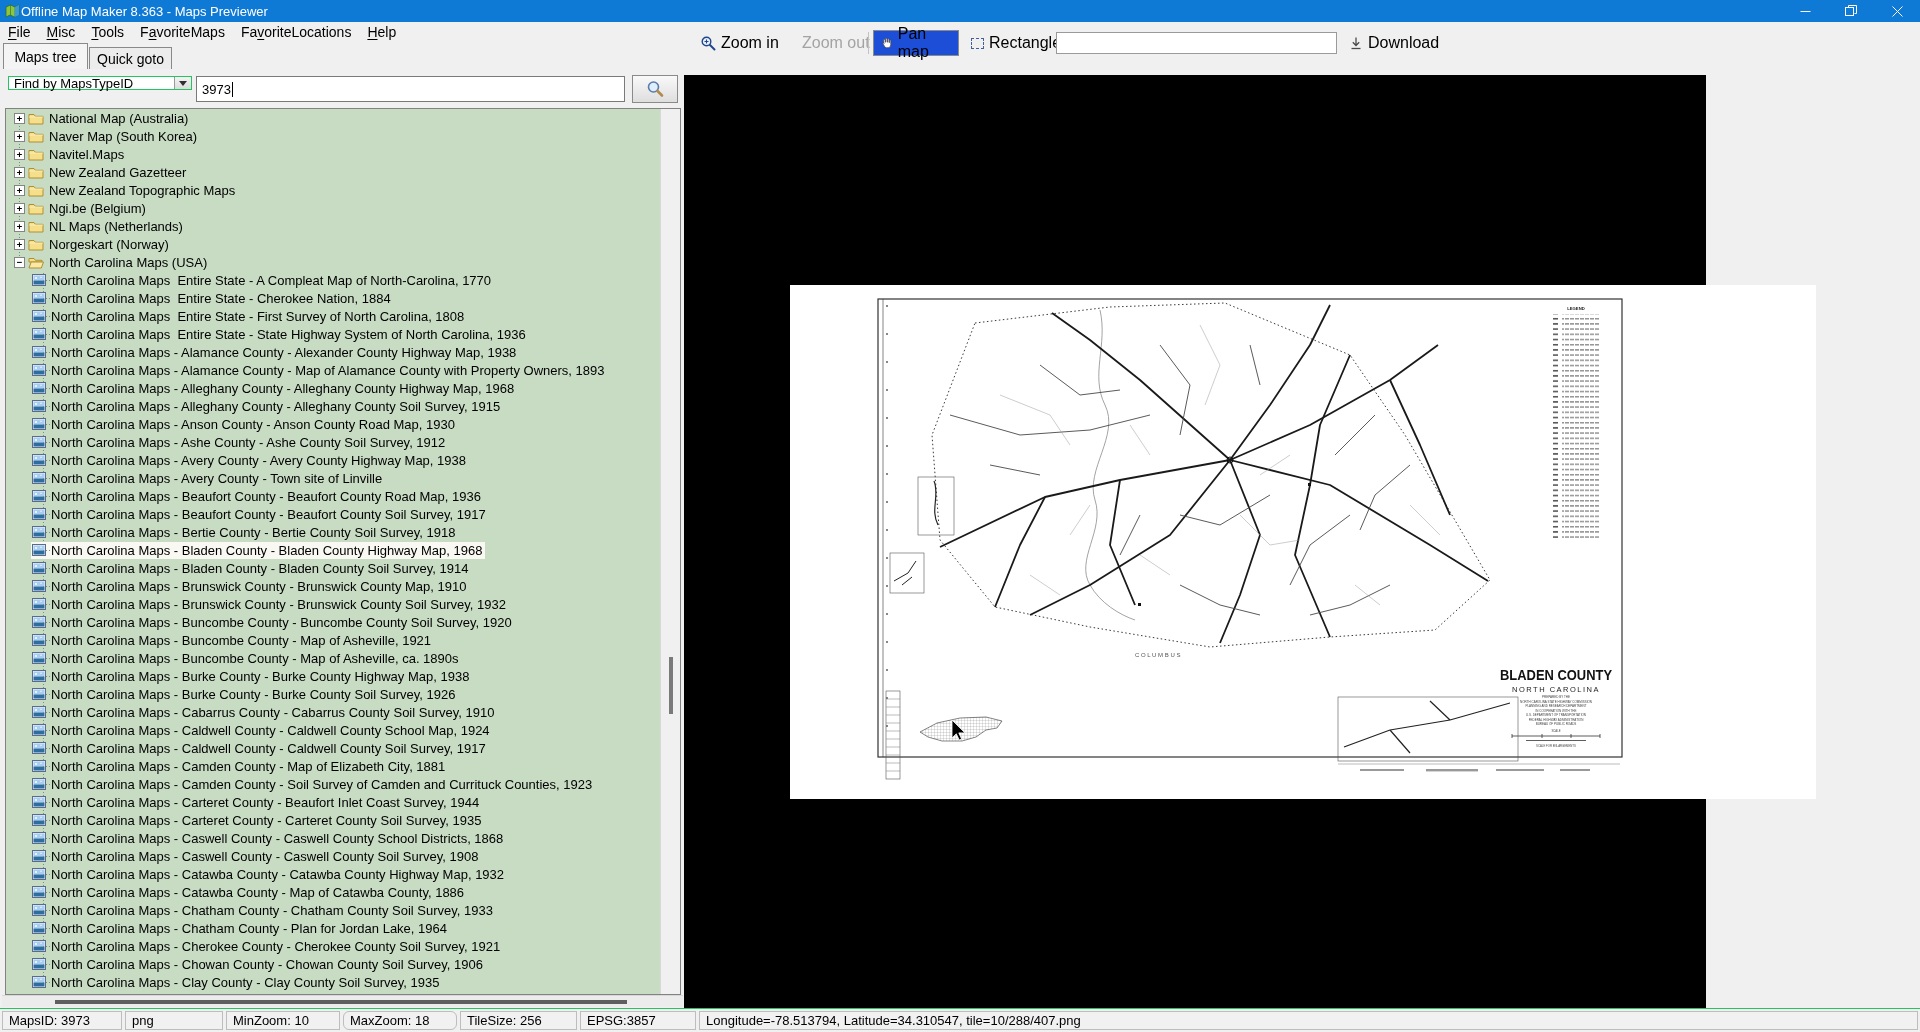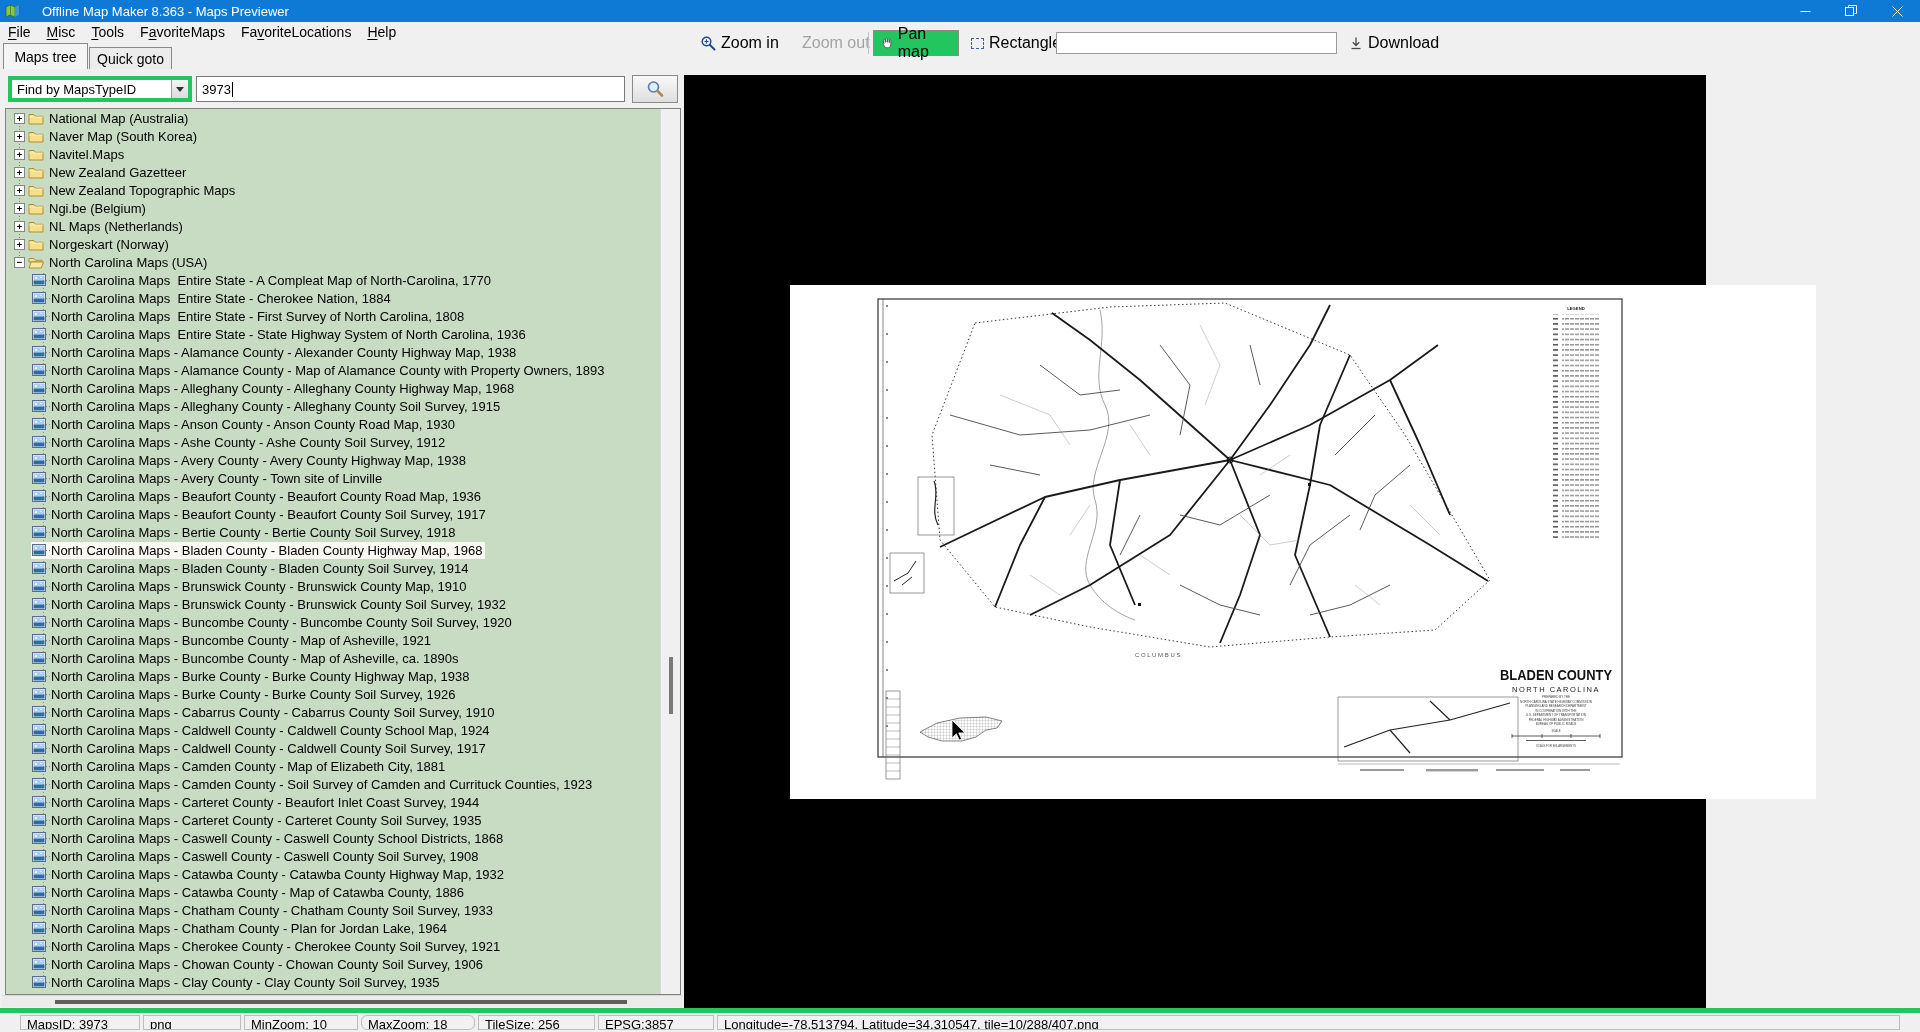--- a/index.html
+++ b/index.html
@@ -2,36 +2,36 @@
 <html><head>
 <meta charset="utf-8">
 <style>
   * { margin:0; padding:0; box-sizing:border-box; }
   html,body { width:1920px; height:1032px; background:#f0f0f0; font-family:"Liberation Sans", sans-serif; overflow:hidden; }
   #app { position:relative; width:1920px; height:1032px; background:#f0f0f0; }
 
   
   .titlebar { position:absolute; left:0; top:0; width:1920px; height:22px; background:#0f7ad5; color:#fff; display:flex; align-items:center; }
   .titlebar .appicon { margin-left:5px; width:15px; height:15px; }
-  .titlebar .title { margin-left:22px; font-size:13px; }
+  .titlebar .title { margin-left:1px; font-size:13px; }
   .winbtns { position:absolute; right:0; top:0; height:22px; display:flex; }
   .winbtn { width:46px; height:22px; display:flex; align-items:center; justify-content:center; color:#fff; font-size:14px; }
 
   
   .menubar { position:absolute; left:0; top:22px; width:1920px; height:20px; background:#f0f0f0; display:flex; align-items:center; font-size:14px; color:#000; }
   .menu-item { padding:1px 8px; }
   .mn { text-decoration:underline; text-underline-offset:2px; }
 
   
   .tab { position:absolute; font-size:14px; color:#000; background:#f0f0f0; border:1px solid #898989; border-bottom:none; display:flex; align-items:center; justify-content:center; }
   .tab.active { left:3px; top:43px; width:85px; height:26px; z-index:2; background:#f4f4f4; }
   .tab.inactive { left:89px; top:47px; width:83px; height:22px; background:#ececec; }
 
   
-  .combo { position:absolute; left:8px; top:76px; width:184px; height:26px; background:#fff; border:4px solid #22c55e; font-size:13px; display:flex; align-items:center; }
+  .combo { position:absolute; left:8px; top:76px; width:184px; height:14px; background:#fff; border:1px solid #22c55e; font-size:13px; display:flex; align-items:center; }
   .combo .val { padding-left:5px; flex:1; }
   .combo .drop { width:17px; height:100%; background:linear-gradient(#f4f4f4,#dcdcdc); border-left:1px solid #9a9a9a; display:flex; align-items:center; justify-content:center; }
   .combo .arrow { width:0; height:0; border-left:4px solid transparent; border-right:4px solid transparent; border-top:5px solid #303030; }
   .searchbox { position:absolute; left:196px; top:76px; width:429px; height:26px; background:#fff; border:1px solid #7a7a7a; font-size:13px; display:flex; align-items:center; }
   .searchbox .val { padding-left:5px; }
   .caret { display:inline-block; width:1px; height:15px; background:#000; margin-left:1px; vertical-align:middle; }
   .searchbtn { position:absolute; left:632px; top:75px; width:46px; height:28px; border:1px solid #8a8a8a; background:linear-gradient(#f9f9f9,#dedede); display:flex; align-items:center; justify-content:center; }
 
   
   .treewrap { position:absolute; left:5px; top:108px; width:676px; height:887px; border:1px solid #828282; background:#c8dcc4; display:flex; }
@@ -57,32 +57,32 @@
   .row.open .folder-open { display:block; }
 
   
   .hscroll { position:absolute; left:2px; top:995px; width:681px; height:12px; background:#ececec; border-top:1px solid #d8d8d8; }
   .hthumb { position:absolute; left:53px; top:4px; width:572px; height:4px; background:#5f5f5f; }
 
   
   .toolbar { position:absolute; left:684px; top:26px; width:1236px; height:33px; background:#f0f0f0; font-size:16px; color:#000; }
   .tbtn { position:absolute; top:4px; height:26px; display:flex; align-items:center; gap:5px; padding:0 6px; }
   .tbtn.disabled { color:#a3a3a3; }
-  .tbtn.pressed { border:1px solid #8a8a8a; background:#22c55e; }
+  .tbtn.pressed { border:1px solid #8a8a8a; background:#1d4ed8; }
   .tsep { position:absolute; left:184px; top:6px; width:1px; height:22px; background:#c3c3c3; }
   .coordinput { position:absolute; left:372px; top:6px; width:281px; height:22px; background:#fff; border:1px solid #9a9a9a; }
   .rect-glyph { width:13px; height:11px; border:1px dashed #44609a; }
 
   
   .map-area { position:absolute; left:684px; top:75px; width:1022px; height:933px; background:#000; }
   .map-page { position:absolute; left:106px; top:210px; width:1026px; height:514px; background:#fff; }
   .map-page svg { display:block; }
 
   
-  .statusbar { position:absolute; left:0; top:1008px; width:1920px; height:24px; background:#f0f0f0; border-top:5px solid #22c55e; display:flex; gap:3px; padding:2px 20px; font-size:13px; color:#000; }
+  .statusbar { position:absolute; left:0; top:1008px; width:1920px; height:24px; background:#f0f0f0; border-top:1px solid #22c55e; display:flex; gap:3px; padding:2px 2px; font-size:13px; color:#000; }
   .statusbar .cell { background:#f1f1f1; border:1px solid #bdbdbd; padding:1px 6px; white-space:nowrap; overflow:hidden; }
   .c0{flex:0 0 120px;} .c1{flex:0 0 98px;} .c2{flex:0 0 114px;} .c3{flex:0 0 114px;border-radius:6px;} .c4{flex:0 0 117px;} .c5{flex:0 0 116px;} .c6{flex:1;}
 </style>
 </head>
 <body>
 
 <div id="app">
 
   <div class="titlebar">
     <svg class="appicon" viewBox="0 0 15 15">

